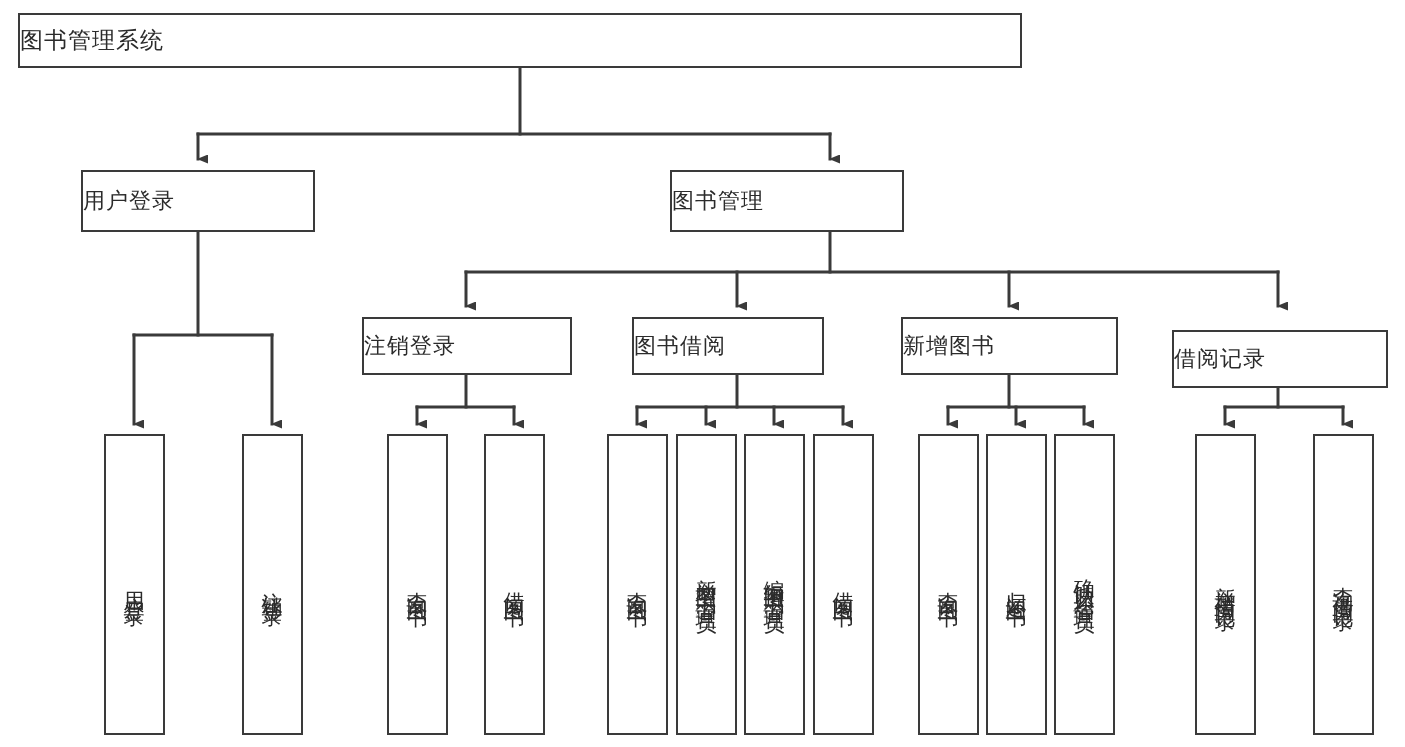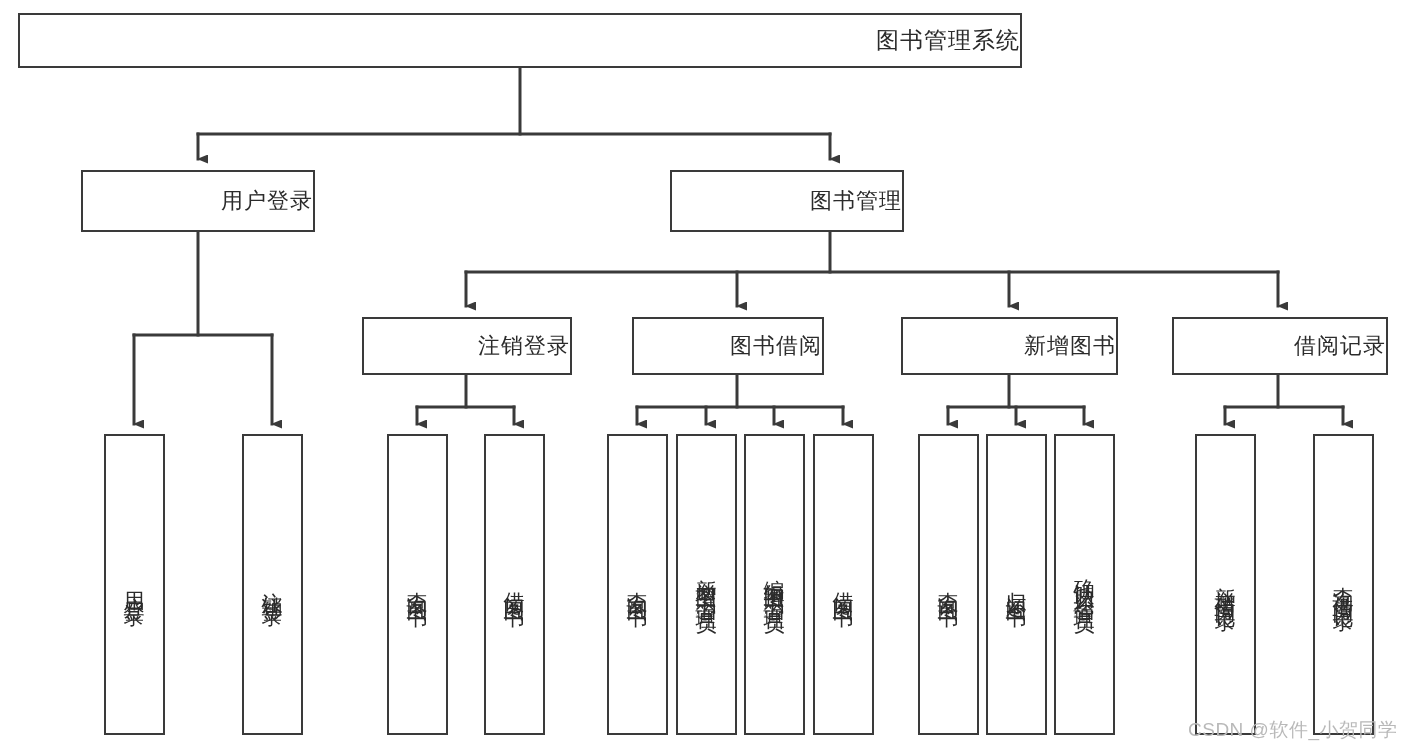--- a/index.html
+++ b/index.html
@@ -27,21 +27,21 @@
     height: 747px;
     pointer-events: none;
   }
   .node {
     position: absolute;
     box-sizing: border-box;
     background: #ffffff;
     border: 2px solid #3a3a3a;
     display: flex;
     align-items: center;
-    justify-content: flex-end;
+    justify-content: flex-start;
     color: #2b2b2b;
     overflow: hidden;
   }
   .node .label {
     display: block;
     text-align: center;
     line-height: 1.12;
     letter-spacing: 1px;
     white-space: nowrap;
   }
@@ -145,21 +145,21 @@
   </div>
 
   <div class="node horizontal" style="left:632px; top:317px; width:192px; height:58px;">
     <span class="label">图书借阅</span>
   </div>
 
   <div class="node horizontal" style="left:901px; top:317px; width:217px; height:58px;">
     <span class="label">新增图书</span>
   </div>
 
-  <div class="node horizontal" style="left:1172px; top:317px; width:216px; height:58px;padding-left:26px;">
+  <div class="node horizontal" style="left:1172px; top:330px; width:216px; height:58px;">
     <span class="label">借阅记录</span>
   </div>
 
   <div class="node vertical" style="left:104px; top:434px; width:61px; height:301px;">
     <span class="label">用户登录</span>
   </div>
 
   <div class="node vertical" style="left:242px; top:434px; width:61px; height:301px;">
     <span class="label">注销登录</span>
   </div>
@@ -201,15 +201,14 @@
   </div>
 
   <div class="node vertical" style="left:1195px; top:434px; width:61px; height:301px;">
     <span class="label">新增借阅记录</span>
   </div>
 
   <div class="node vertical" style="left:1313px; top:434px; width:61px; height:301px;">
     <span class="label">查询借阅记录</span>
   </div>
 
-  <div class="watermark" style="left:1188px; top:717px;">CSDN @软件_小贺同学</div>
 
 </div>
 
 </body></html>

